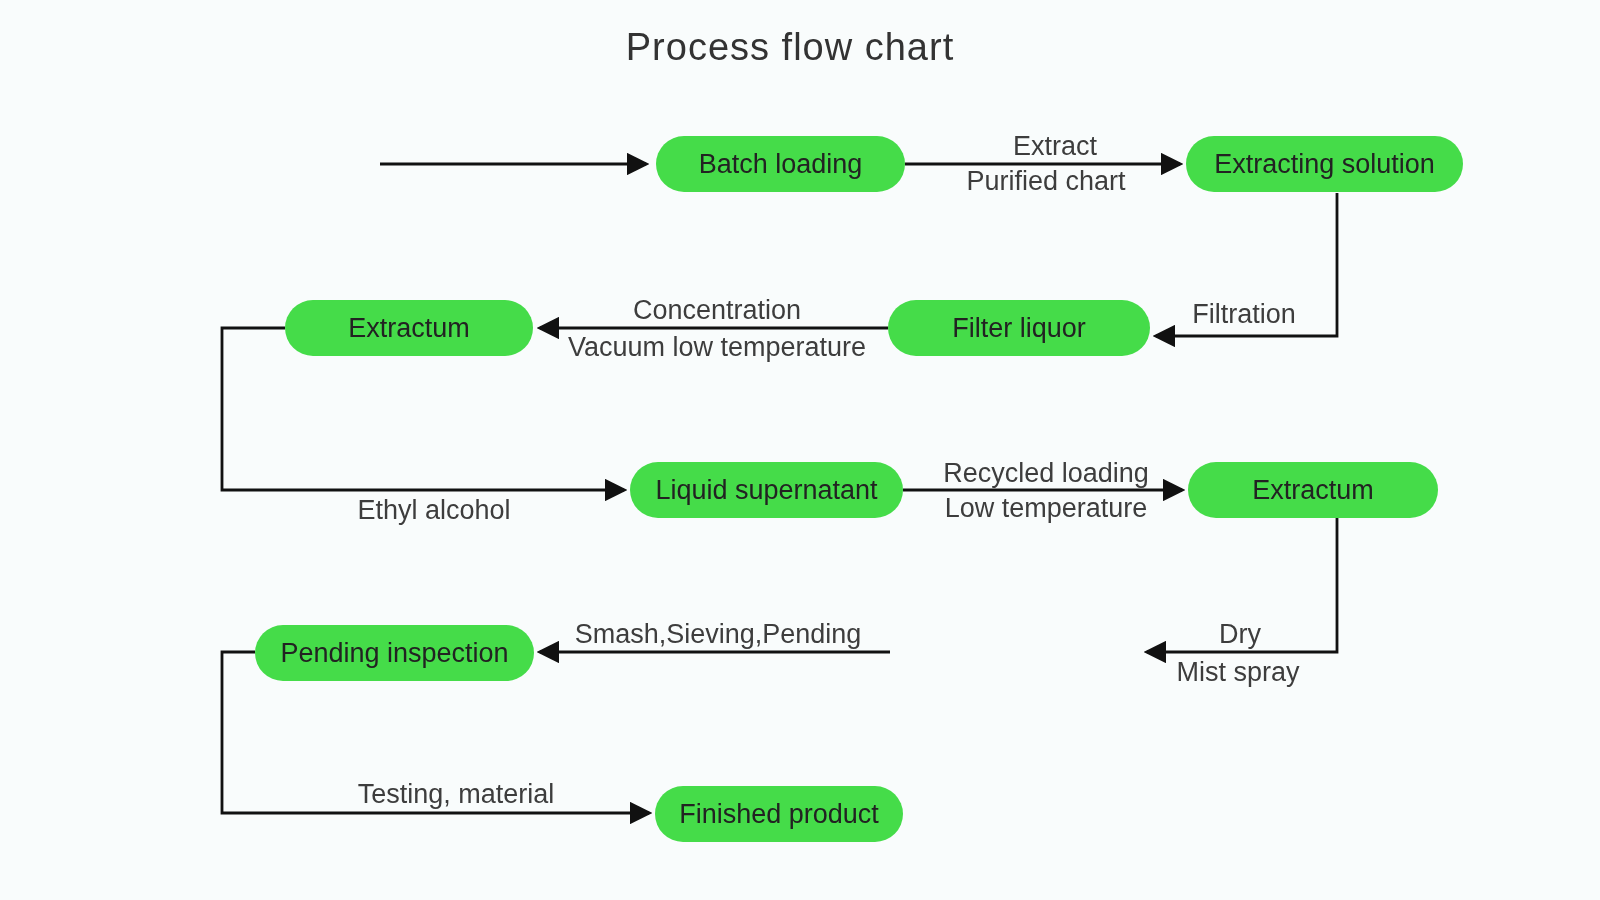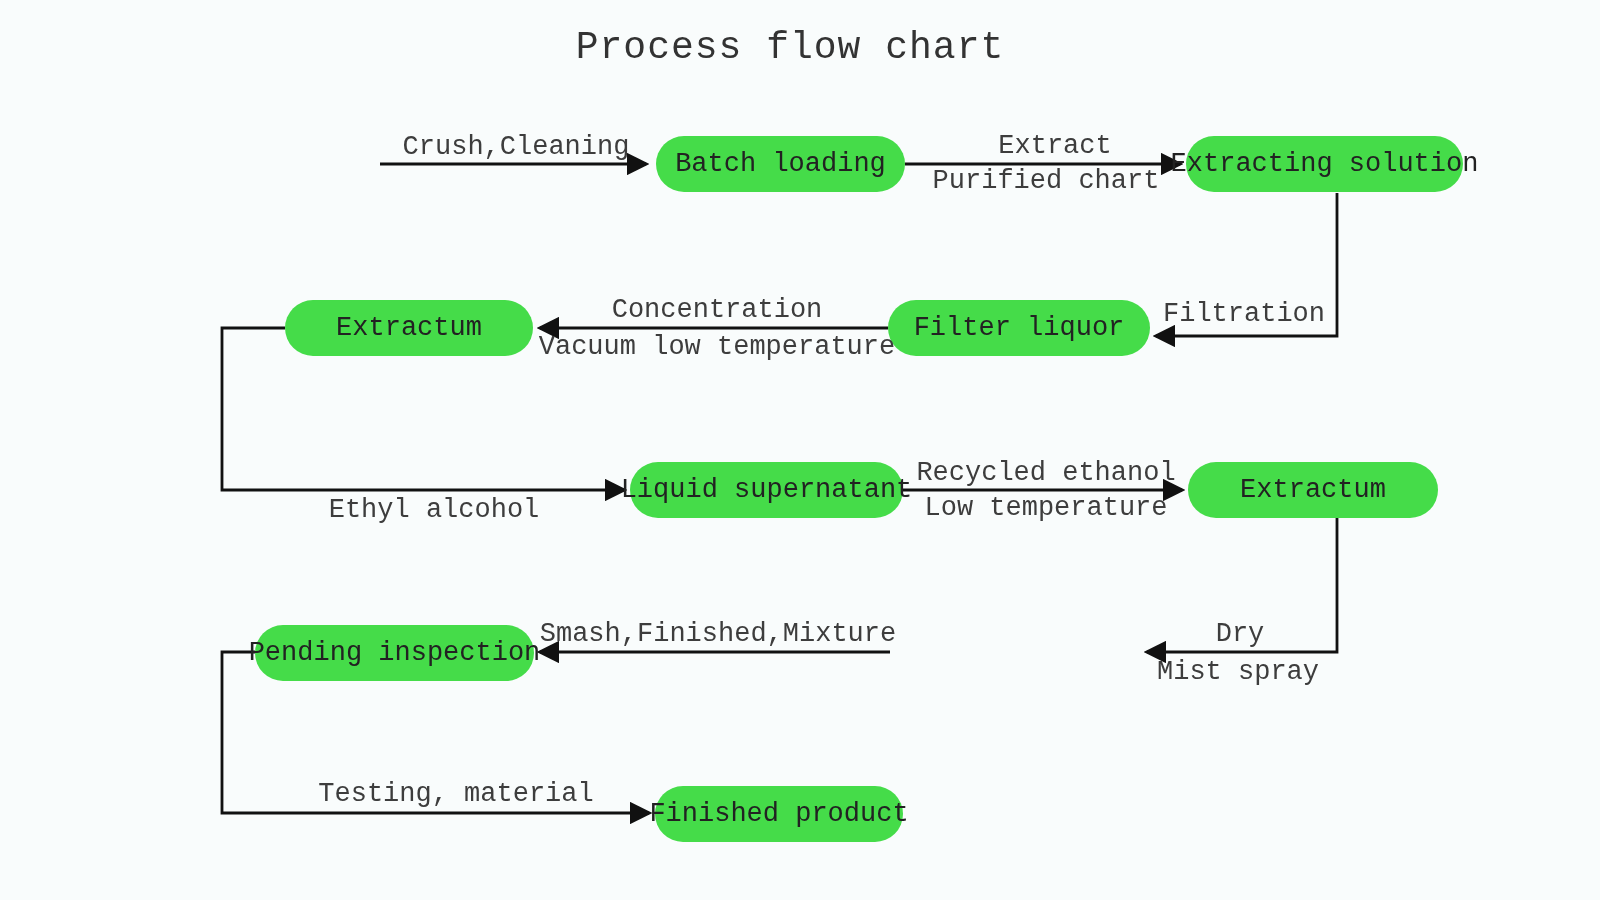--- a/index.html
+++ b/index.html
@@ -13,21 +13,20 @@
   body{
     background:var(--bg);
     font-family:"Liberation Sans","DejaVu Sans",sans-serif;
     font-weight:300;
   }
   .stage{
     position:relative;
     width:1600px;height:900px;
     overflow:hidden;
     background:var(--bg);
-    font-family:Liberation Mono, monospace;
   }
   .title{
     position:absolute;
     left:790px;top:26px;
     transform:translateX(-50%);
     font-size:38px;
     letter-spacing:1px;
     color:#333333;
     white-space:nowrap;
   }
@@ -85,27 +84,26 @@
 
   <div class="node" style="left:656px;top:136px;width:249px;height:56px">Batch loading</div>
   <div class="node" style="left:1186px;top:136px;width:277px;height:56px">Extracting solution</div>
   <div class="node" style="left:285px;top:300px;width:248px;height:56px">Extractum</div>
   <div class="node" style="left:888px;top:300px;width:262px;height:56px">Filter liquor</div>
   <div class="node" style="left:630px;top:462px;width:273px;height:56px">Liquid supernatant</div>
   <div class="node" style="left:1188px;top:462px;width:250px;height:56px">Extractum</div>
   <div class="node" style="left:255px;top:625px;width:279px;height:56px">Pending inspection</div>
   <div class="node" style="left:655px;top:786px;width:248px;height:56px">Finished product</div>
 
-  <div class="elabel" style="left:516px;top:132px">Crush,Cleaning</div>
   <div class="elabel" style="left:1055px;top:131px">Extract</div>
   <div class="elabel" style="left:1046px;top:166px">Purified chart</div>
   <div class="elabel" style="left:1244px;top:299px">Filtration</div>
   <div class="elabel" style="left:717px;top:295px">Concentration</div>
   <div class="elabel" style="left:717px;top:332px">Vacuum low temperature</div>
   <div class="elabel" style="left:434px;top:495px">Ethyl alcohol</div>
-  <div class="elabel" style="left:1046px;top:458px">Recycled ethanol</div>
+  <div class="elabel" style="left:1046px;top:458px">Recycled loading</div>
   <div class="elabel" style="left:1046px;top:493px">Low temperature</div>
   <div class="elabel" style="left:1240px;top:619px">Dry</div>
   <div class="elabel" style="left:1238px;top:657px">Mist spray</div>
-  <div class="elabel" style="left:718px;top:619px">Smash,Finished,Mixture</div>
+  <div class="elabel" style="left:718px;top:619px">Smash,Sieving,Pending</div>
   <div class="elabel" style="left:456px;top:779px">Testing, material</div>
 
 </div>
 
 </body></html>

